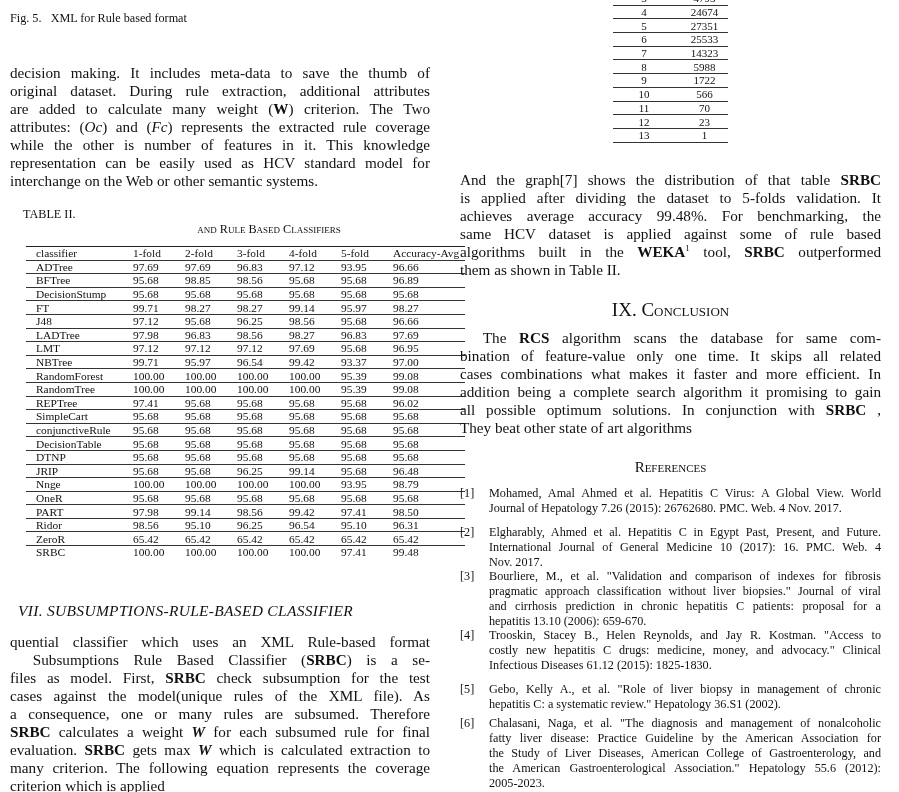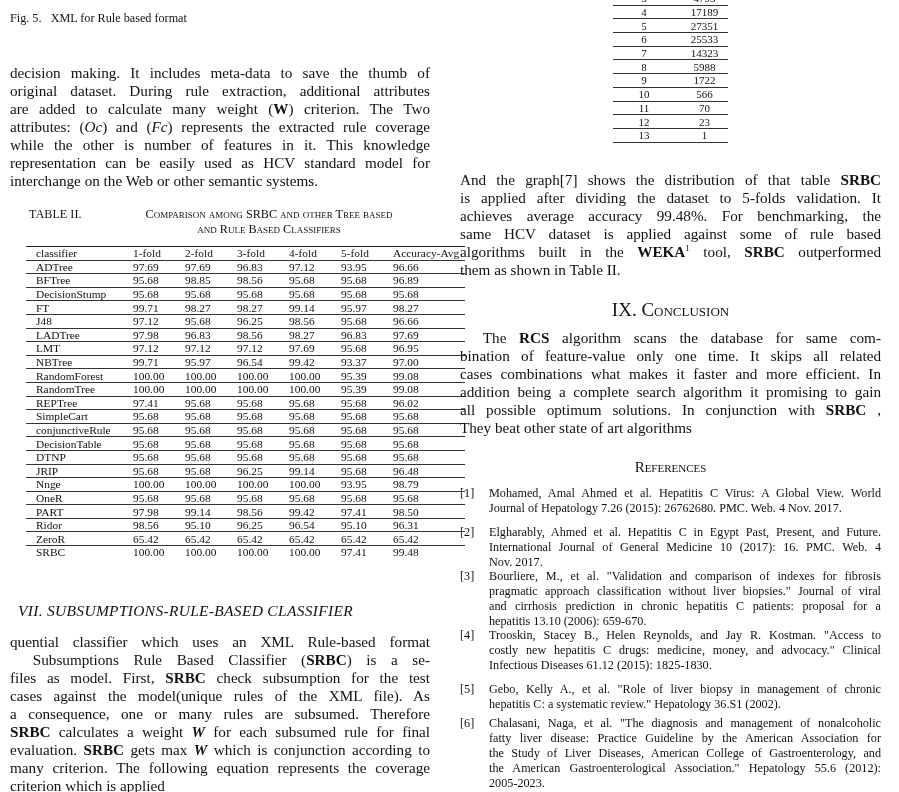--- a/index.html
+++ b/index.html
@@ -13,21 +13,21 @@
     font-size: 15.2px; line-height: 18px; text-align: justify; text-align-last: left;
   }
   .para .ln { display: block; text-align: justify; text-align-last: justify; white-space: nowrap; }
   .para .ln.last { text-align-last: left; }
   .left-col { left: 10px; width: 420px; }
   .right-col { left: 460px; width: 421px; }
   b { font-weight: bold; }
   i { font-style: italic; }
 
   .table-title { left: 20px; top: 207px; width: 410px; font-size: 12.2px; line-height: 15px; }
-  .table-title .label { position: absolute; left: 9px; top: 0; text-align: right; }
+  .table-title .label { position: absolute; left: 3px; top: 0; text-align: right; }
   .table-title .cap { position: absolute; left: 88px; top: 0; width: 322px; text-align: center; font-variant: small-caps; }
 
   table.cmp {
     position: absolute; left: 26px; top: 246px; width: 439px;
     border-collapse: collapse; font-size: 11.4px;
   }
   table.cmp td {
     padding: 0 0 0 10px; height: 12.6px; line-height: 12px; border-bottom: 1px solid #333;
     white-space: nowrap;
   }
@@ -68,21 +68,21 @@
   <span class="ln"><span>are added to calculate many weight (</span><b>W</b><span>) criterion. The Two</span></span>
   <span class="ln"><span>attributes: (</span><i>Oc</i><span>) and (</span><i>Fc</i><span>) represents the extracted rule coverage</span></span>
   <span class="ln">while the other is number of features in it. This knowledge</span>
   <span class="ln">representation can be easily used as HCV standard model for</span>
   <span class="ln last">interchange on the Web or other semantic systems.</span>
 </div>
 
 <div class="abs table-title">
   <span class="label">TABLE II.</span>
   <span class="cap">
-    <span>Comparison among SRBC and other Tree based</span><br>
+    <br>
     <span>and Rule Based Classifiers</span>
   </span>
 </div>
 
 <table class="cmp" id="cmp-table">
   <tbody id="cmp-body">
       <tr>
         <td>classifier</td>
         <td>1-fold</td>
         <td>2-fold</td>
@@ -293,34 +293,34 @@
 </table>
 
 <div class="abs sec-heading sec7">VII.   SUBSUMPTIONS-RULE-BASED CLASSIFIER</div>
 <div class="abs para left-col" style="top:633px;">
   <span class="ln">quential classifier which uses an XML Rule-based format</span>
   <span class="ln"><span>  Subsumptions Rule Based Classifier (</span><b>SRBC</b><span>) is a se-</span></span>
   <span class="ln"><span>files as model. First, </span><b>SRBC</b><span> check subsumption for the test</span></span>
   <span class="ln">cases against the model(unique rules of the XML file). As</span>
   <span class="ln">a consequence, one or many rules are subsumed. Therefore</span>
   <span class="ln"><span></span><b>SRBC</b><span> calculates a weight </span><b><i>W</i></b><span> for each subsumed rule for final</span></span>
-  <span class="ln"><span>evaluation. </span><b>SRBC</b><span> gets max </span><b><i>W</i></b><span> which is conjunction according to</span></span>
+  <span class="ln"><span>evaluation. </span><b>SRBC</b><span> gets max </span><b><i>W</i></b><span> which is calculated extraction to</span></span>
   <span class="ln">many criterion. The following equation represents the coverage</span>
   <span class="ln last">criterion which is applied</span>
 </div>
 
 <table class="dist">
   <tbody id="dist-body">
       <tr>
         <td>3</td>
         <td>4793</td>
       </tr>
       <tr>
         <td>4</td>
-        <td>17189</td>
+        <td>24674</td>
       </tr>
       <tr>
         <td>5</td>
         <td>27351</td>
       </tr>
       <tr>
         <td>6</td>
         <td>25533</td>
       </tr>
       <tr>

